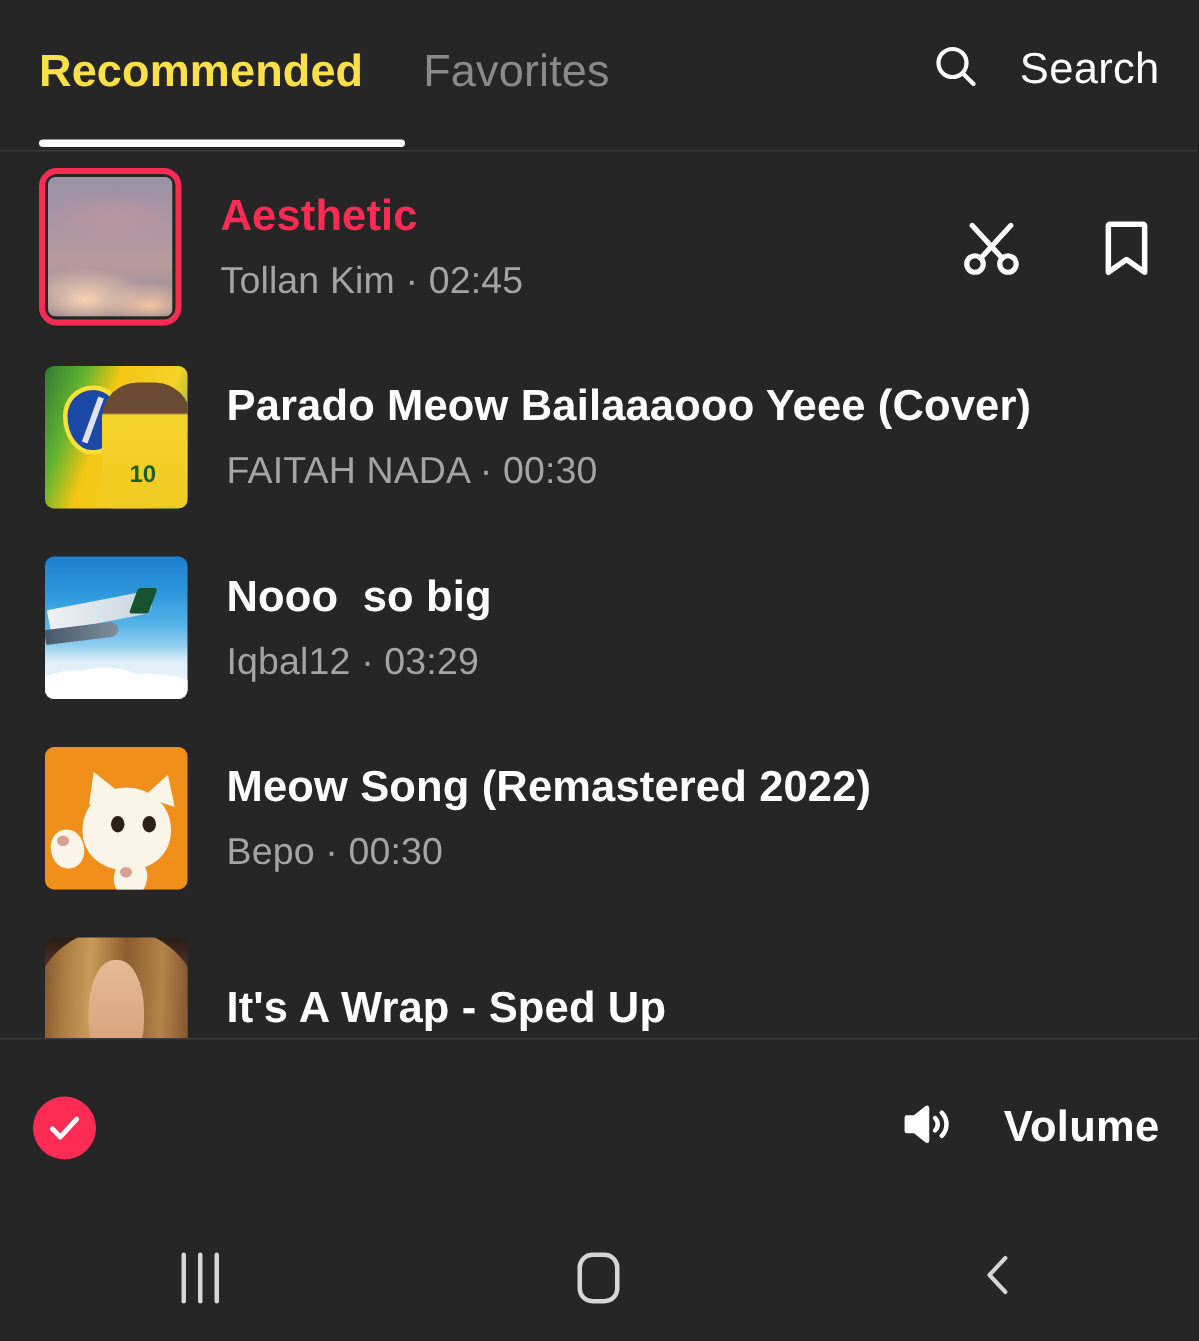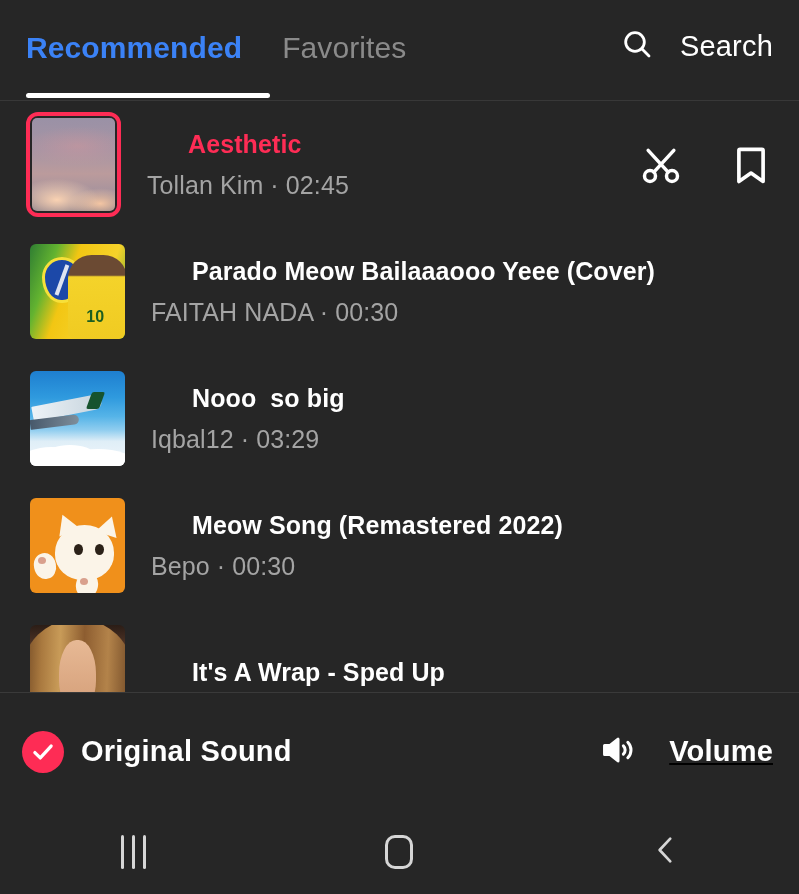--- a/index.html
+++ b/index.html
@@ -39,21 +39,21 @@
   .tab {
     position: relative;
     font-size: 30px;
     color: #8a8a8a;
     letter-spacing: 0.1px;
     margin-right: 40px;
     cursor: pointer;
     white-space: nowrap;
   }
   .tab.active {
-    color: #3b82f6;
+    color: #fde047;
     font-weight: bold;
   }
   .tab-underline {
     position: absolute;
     left: 26px;
     top: 93px;
     width: 244px;
     height: 5px;
     border-radius: 3px;
     background: #ffffff;
@@ -254,28 +254,27 @@
     border-radius: 48% 48% 42% 42%;
   }
 
   .meta {
     margin-left: 26px;
     flex: 1 1 auto;
     min-width: 0;
     padding-right: 20px;
   }
   .title {
-    font-size: 25px;
+    font-size: 29px;
     color: #ffffff;
     font-weight: bold;
     letter-spacing: 0.1px;
     white-space: pre;
     overflow: hidden;
     text-overflow: ellipsis;
-    margin-left: 41px;
   }
   .title.selected { color: #fe2c55; }
   .sub {
     margin-top: 12px;
     font-size: 25px;
     color: #a4a4a4;
     letter-spacing: 0.1px;
     white-space: nowrap;
   }
   .row-actions {
@@ -325,21 +324,20 @@
     letter-spacing: 0.2px;
   }
   .volume-btn {
     position: absolute;
     right: 26px; top: 50%;
     transform: translateY(-50%);
     display: flex;
     align-items: center;
     gap: 32px;
     cursor: pointer;
-    text-decoration: underline;
   }
   .volume-btn .label {
     font-size: 29px;
     color: #ffffff;
     font-weight: bold;
     letter-spacing: 0.2px;
   }
 
   
   .nav-bar {
@@ -494,21 +492,20 @@
 
   </div>
 
   <div class="bottom-bar">
     <div class="orig-sound">
       <span class="check-circle">
         <svg width="26" height="26" viewBox="0 0 24 24" fill="none" stroke="#ffffff" stroke-width="3" stroke-linecap="round" stroke-linejoin="round">
           <polyline points="4.5,12.5 9.5,17.5 19.5,6.5"></polyline>
         </svg>
       </span>
-      <span class="label">Original Sound</span>
     </div>
     <div class="volume-btn">
       <span>
         <svg width="38" height="38" viewBox="0 0 24 24" fill="none" stroke="#ffffff" stroke-width="1.9" stroke-linecap="round" stroke-linejoin="round">
           <path d="M3.5 9.2h3.3L12 5.1v13.8L6.8 14.8H3.5z" fill="#ffffff" stroke="#ffffff"></path>
           <path d="M15.4 9.4a3.6 3.6 0 0 1 0 5.2"></path>
           <path d="M18.2 7.1a7 7 0 0 1 0 9.8"></path>
         </svg>
       </span>
       <span class="label">Volume</span>

